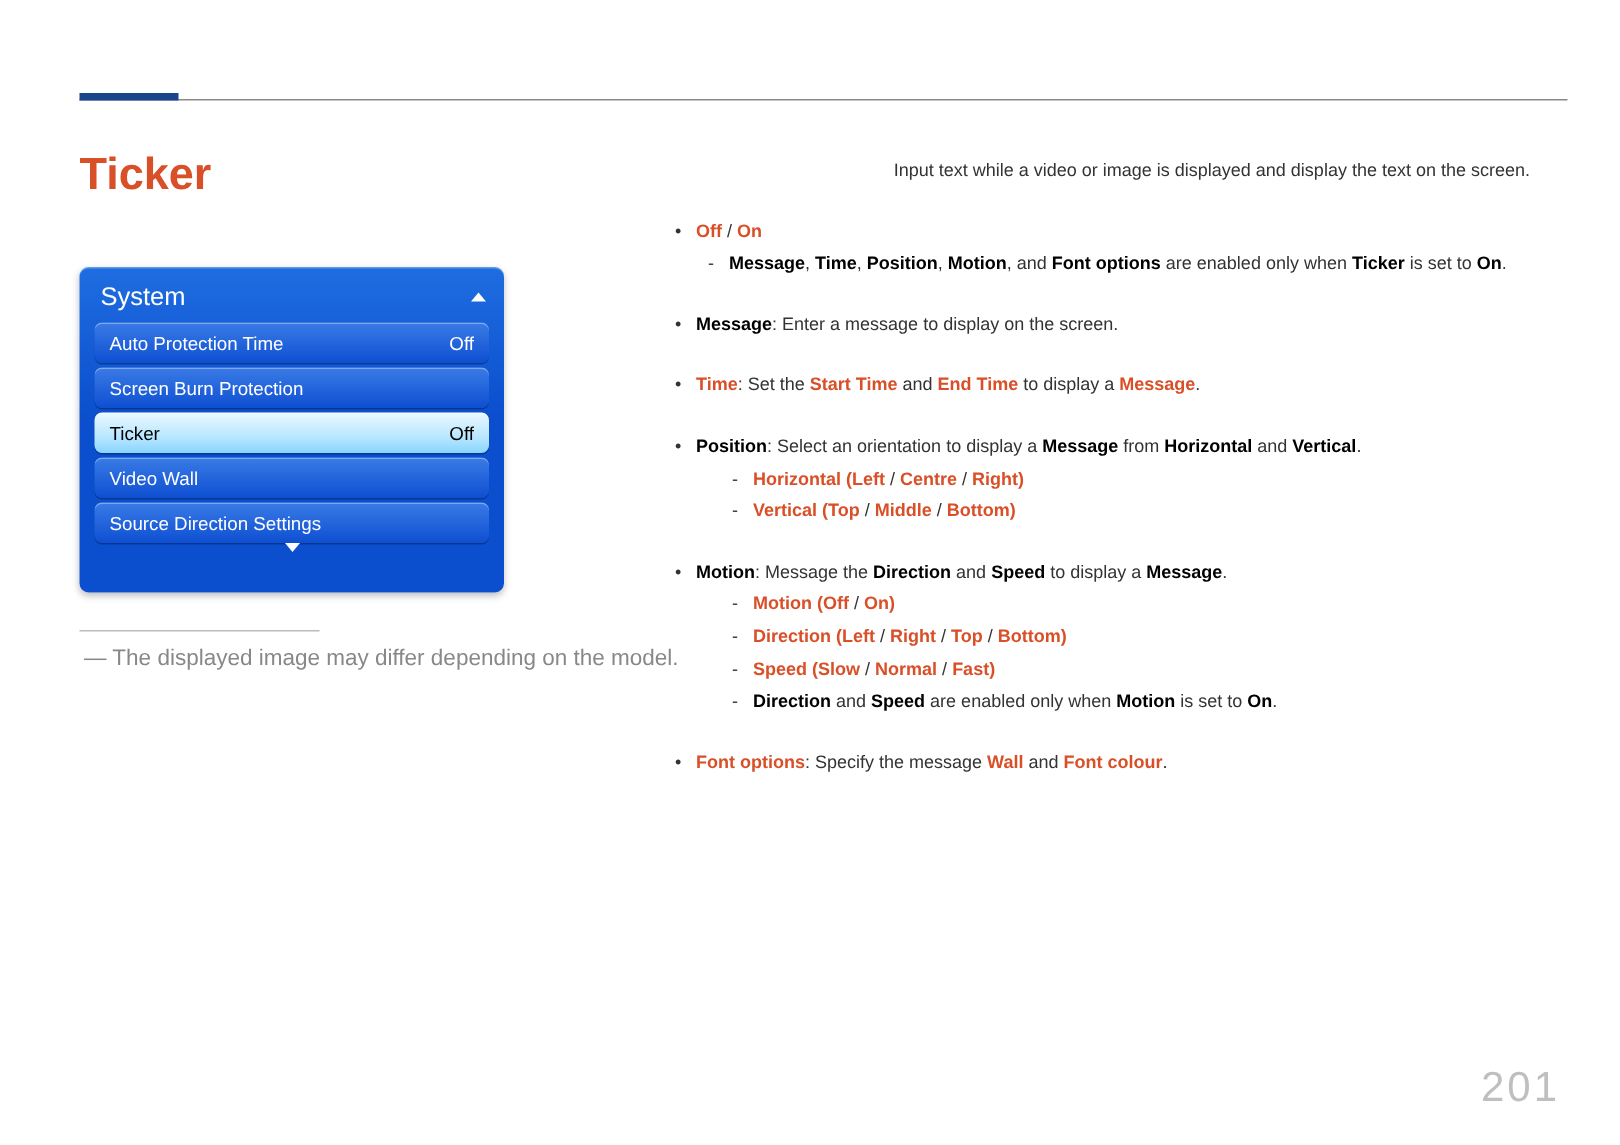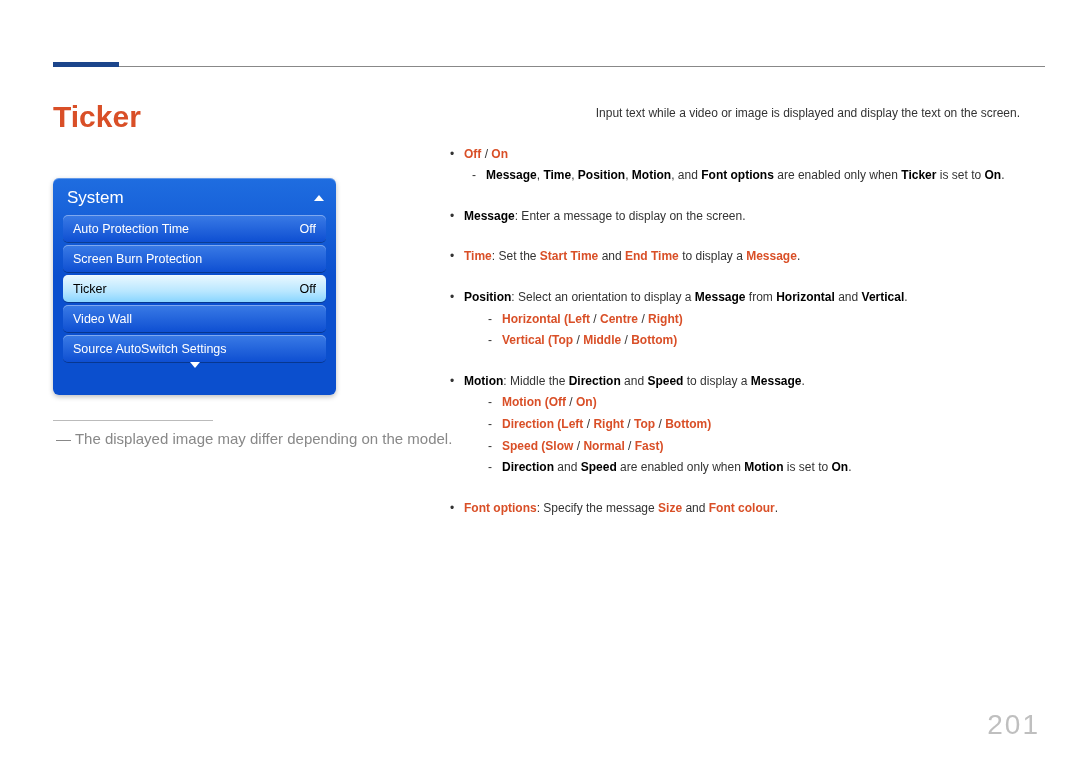--- a/index.html
+++ b/index.html
@@ -158,21 +158,21 @@
   </div>
   <div class="osd-item selected">
     <span>Ticker</span>
     <span>Off</span>
   </div>
   <div class="osd-item">
     <span>Video Wall</span>
     <span></span>
   </div>
   <div class="osd-item">
-    <span>Source AutoSwitch Settings</span>
+    <span>Source Direction Settings</span>
     <span></span>
   </div>
   <div class="osd-footer-arrow"><span class="osd-arrow down"></span></div>
 </div>
 
 <div class="footnote-divider"></div>
 <div class="footnote">― <span>The displayed image may differ depending on the model.</span></div>
 
 <div class="content">
   <p class="desc-para">Input text while a video or image is displayed and display the text on the screen.</p>
@@ -200,37 +200,37 @@
   <ul class="sub2">
     <li class="d1">
       <span class="o">Horizontal</span> <span class="o">(</span><span class="o">Left</span><span> / </span><span class="o">Centre</span><span> / </span><span class="o">Right</span><span class="o">)</span>
     </li>
     <li class="d1">
       <span class="o">Vertical</span> <span class="o">(</span><span class="o">Top</span><span> / </span><span class="o">Middle</span><span> / </span><span class="o">Bottom</span><span class="o">)</span>
     </li>
   </ul>
   <ul>
     <li class="b1">
-      <span class="b">Motion</span><span>: Middle the </span><span class="b">Direction</span><span> and </span><span class="b">Speed</span><span> to display a </span><span class="b">Message</span>.
+      <span class="b">Motion</span><span>: Message the </span><span class="b">Direction</span><span> and </span><span class="b">Speed</span><span> to display a </span><span class="b">Message</span>.
     </li>
   </ul>
   <ul class="sub2">
     <li class="d1">
       <span class="o">Motion</span> <span class="o">(</span><span class="o">Off</span><span> / </span><span class="o">On</span><span class="o">)</span>
     </li>
     <li class="d1">
       <span class="o">Direction</span> <span class="o">(</span><span class="o">Left</span><span> / </span><span class="o">Right</span><span> / </span><span class="o">Top</span><span> / </span><span class="o">Bottom</span><span class="o">)</span>
     </li>
     <li class="d1">
       <span class="o">Speed</span> <span class="o">(</span><span class="o">Slow</span><span> / </span><span class="o">Normal</span><span> / </span><span class="o">Fast</span><span class="o">)</span>
     </li>
     <li class="d1">
       <span class="b">Direction</span><span> and </span><span class="b">Speed</span><span> are enabled only when </span><span class="b">Motion</span><span> is set to </span><span class="b">On</span>.
     </li>
   </ul>
   <ul>
     <li class="b1">
-      <span class="o">Font options</span><span>: Specify the message </span><span class="o">Size</span><span> and </span><span class="o">Font colour</span>.
+      <span class="o">Font options</span><span>: Specify the message </span><span class="o">Wall</span><span> and </span><span class="o">Font colour</span>.
     </li>
   </ul>
 </div>
 
 <div class="pagenum">201</div>
 
 </body></html>

